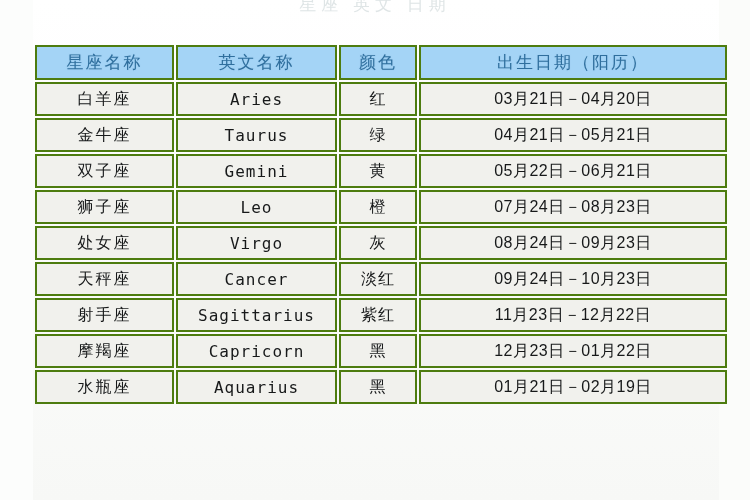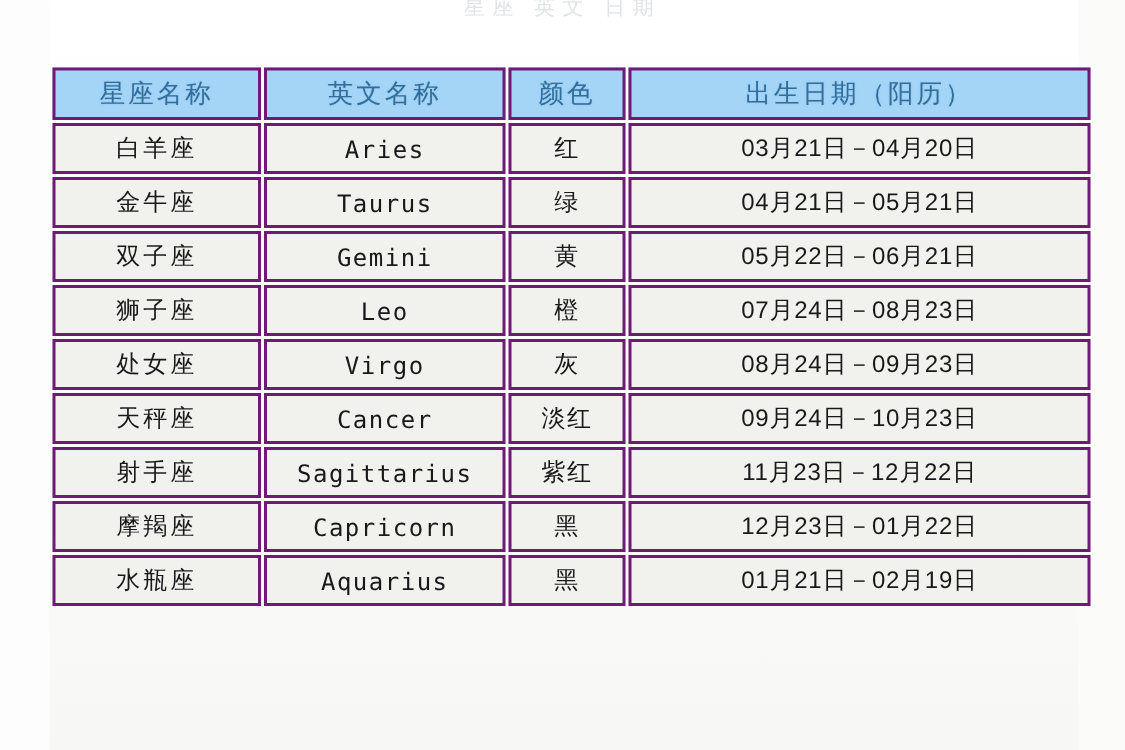--- a/index.html
+++ b/index.html
@@ -17,21 +17,21 @@
 
   
   #ghost-strip {
     position: absolute;
     left: 0;
     top: 0;
     width: 750px;
     height: 14px;
     overflow: hidden;
     color: #dfe5e6;
-    font-size: 14px;
+    font-size: 17px;
     letter-spacing: 5px;
     text-align: center;
     line-height: 9px;
     user-select: none;
     white-space: nowrap;
   }
 
   #page-bg {
     position: absolute;
     left: 0;
@@ -60,21 +60,21 @@
     left: 33px;
     top: 43px;
     width: 686px;
     border-collapse: separate;
     border-spacing: 2px 2px;
     table-layout: fixed;
   }
 
   #zodiac-table th,
   #zodiac-table td {
-    border: 2px solid #701a75;
+    border: 2px solid #4d7c0f;
     padding: 0;
     height: 30px;
     text-align: center;
     vertical-align: middle;
     font-weight: normal;
     overflow: hidden;
     white-space: nowrap;
   }
 
   #zodiac-table th {

